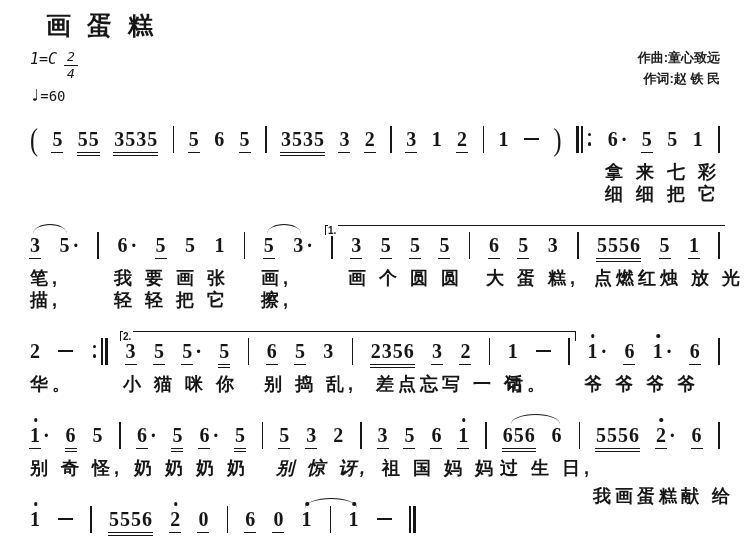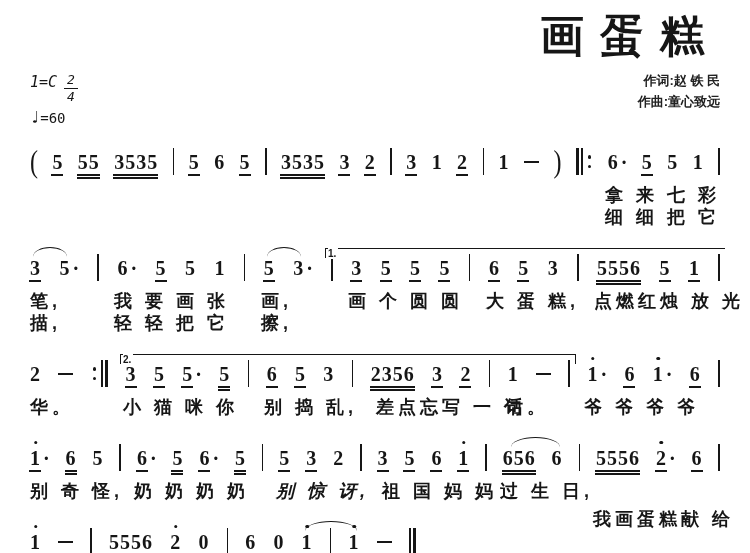--- a/index.html
+++ b/index.html
@@ -5,21 +5,21 @@
   html,body{margin:0;padding:0;background:#e8e8e8;}
   .page{
     width:750px;height:553px;box-sizing:border-box;
     background:#ffffff;color:#161616;
     padding:6px 30px 0 30px;overflow:hidden;
     font-family:"Liberation Sans",sans-serif;
     position:relative;margin:0 auto;
   }
   
   .title{
-    text-align:right;font-weight:700;font-size:44px;
+    text-align:left;font-weight:700;font-size:25px;
     letter-spacing:16px;text-indent:16px;
     margin:4px 0 2px 0;line-height:1.2;
   }
   .header-row{display:flex;justify-content:space-between;align-items:flex-start;height:62px;}
   .meta{font-family:"DejaVu Sans Mono",monospace;font-size:15px;line-height:1.2;margin-top:8px;}
   .keyline{display:flex;align-items:flex-start;gap:7px;font-style:italic;}
   .frac{display:inline-block;text-align:center;font-size:13px;line-height:1.1;}
   .frac .num{display:block;border-bottom:1.5px solid #161616;padding:0 3px 1px;}
   .frac .den{display:block;padding-top:1px;}
   .tempo{margin-top:3px;font-size:14px;}
@@ -85,22 +85,22 @@
         <span class="frac">
           <span class="num">2</span>
           <span class="den">4</span>
         </span>
       </div>
       <div class="tempo">
         <span class="glyph">♩</span><span>=60</span>
       </div>
     </div>
     <div class="credits">
+      <div>作曲:童心致远</div>
       <div>作词:赵 铁 民</div>
-      <div>作曲:童心致远</div>
     </div>
   </div>
   <div id="score">
       <div class="system">
         <div class="notes-row">
           <span class="paren">(</span>
           <span class="cluster">
             <span class="note u1">5</span>
           </span>
           <span class="cluster">

